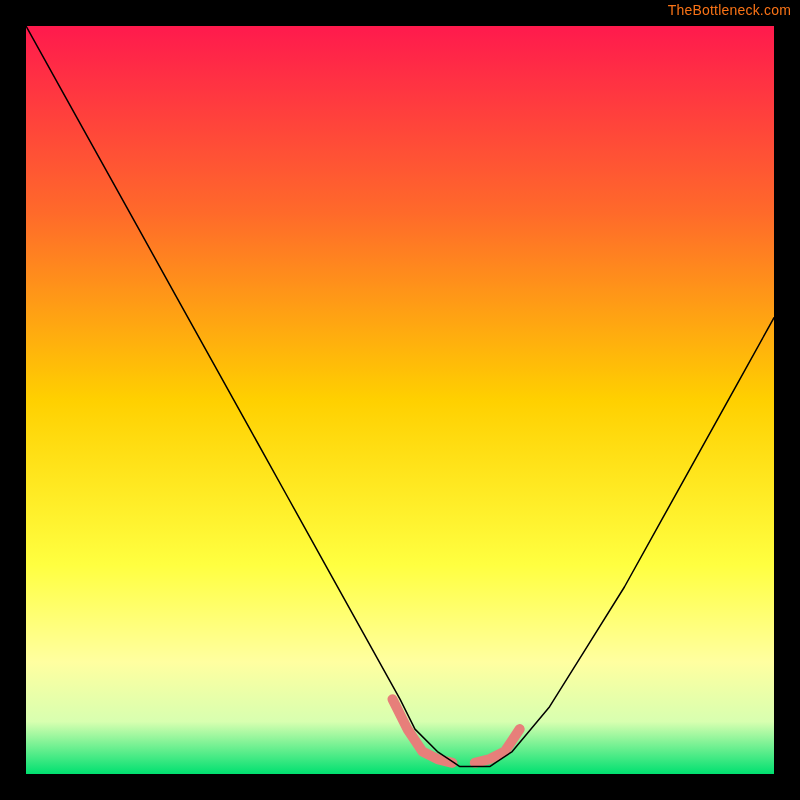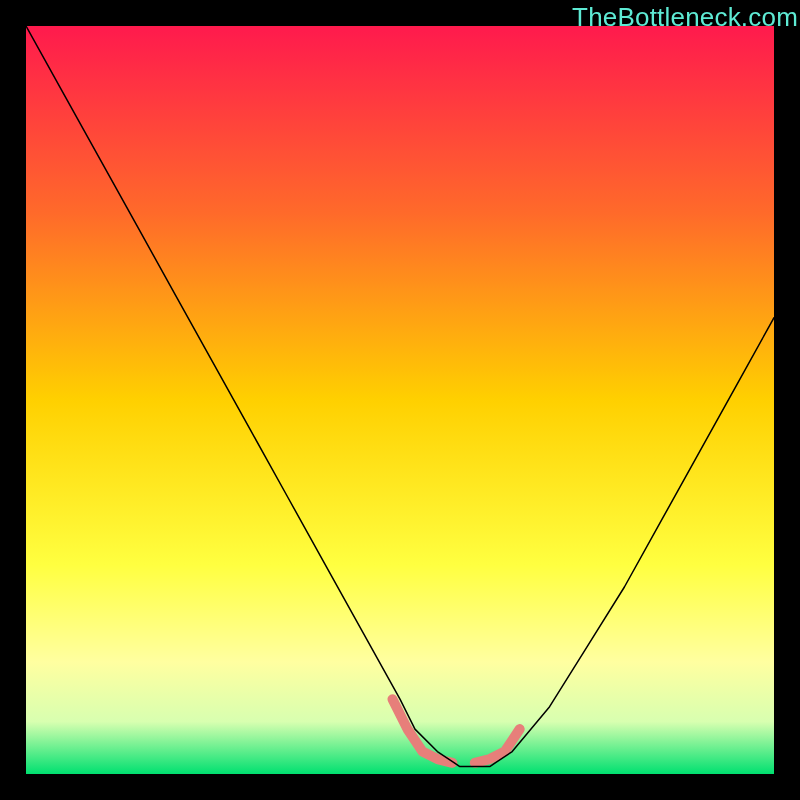--- a/index.html
+++ b/index.html
@@ -7,23 +7,23 @@
     width: 800px;
     height: 800px;
     background: #000;
     position: relative;
     font-family: Arial, Helvetica, sans-serif;
     overflow: hidden;
   }
   .watermark {
     position: absolute;
     top: 2px;
-    right: 2px;
-    color: #5eead4;
-    font-size: 26px;
+    right: 9px;
+    color: #f97316;
+    font-size: 14px;
     font-weight: 500;
     z-index: 10;
     letter-spacing: 0.2px;
   }
   .frame {
     position: absolute;
     top: 26px;
     left: 26px;
     width: 748px;
     height: 748px;

